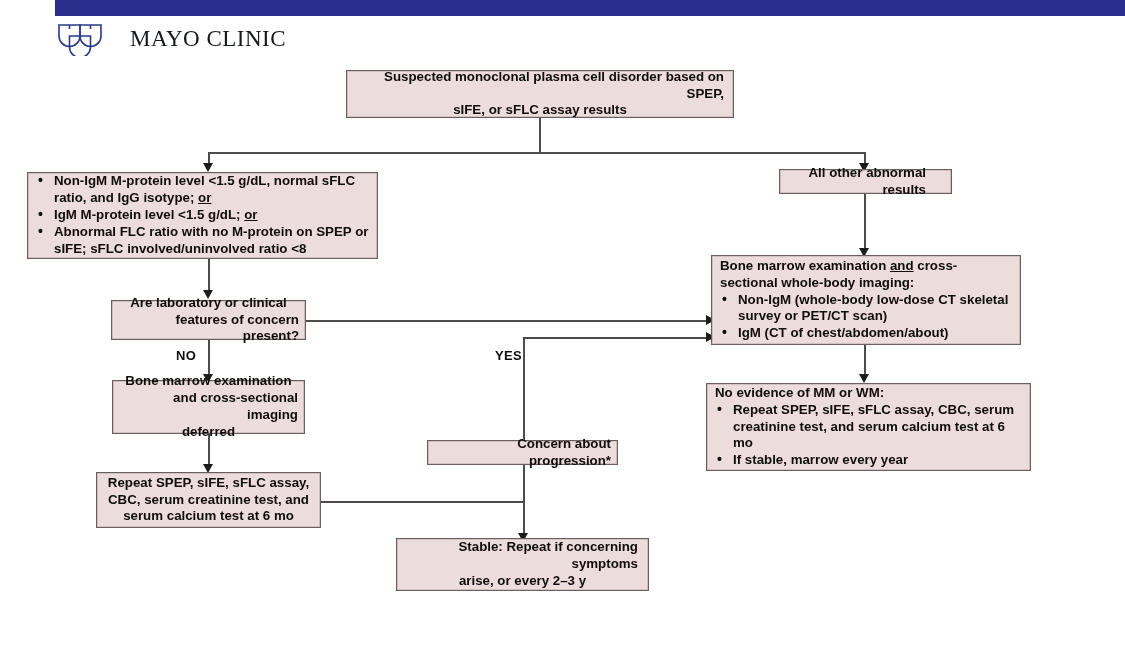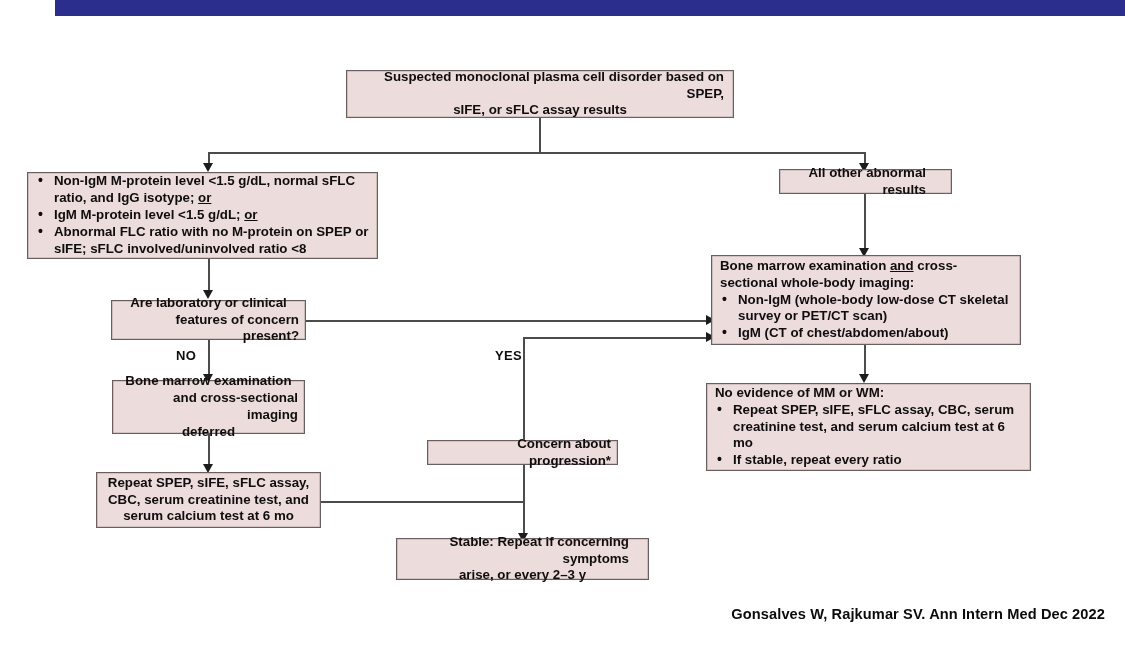--- a/index.html
+++ b/index.html
@@ -85,20 +85,33 @@
     letter-spacing:.1px;white-space:nowrap;
   }
 </style>
 </head>
 <body>
 
 <div id="stage">
 
   <div class="topbar"></div>
 
+  <div class="logo-wrap">
+    <span>
+      <svg class="logo-mark" viewBox="0 0 124 68" xmlns="http://www.w3.org/2000/svg">
+        <g fill="none" stroke="#2b3a84" stroke-width="3.2">
+          <path d="M4 6 h42 v22 a21 21 0 0 1 -42 0 z"></path>
+          <path d="M46 6 h42 v22 a21 21 0 0 1 -42 0 z"></path>
+          <path d="M25 28 h42 v22 a21 21 0 0 1 -42 0 z"></path>
+          <path d="M25 6 v8 M67 6 v8"></path>
+        </g>
+      </svg>
+    </span>
+    <span class="logo-text">MAYO CLINIC</span>
+  </div>
 
   <div class="node center" style="left:346px;top:70px;width:388px;height:48px;">
     <div>Suspected monoclonal plasma cell disorder based on SPEP,</div>
     <div>sIFE, or sFLC assay results</div>
   </div>
 
   <div class="ln v" style="left:539px;top:118px;height:34px;"></div>
   <div class="ln h" style="left:208px;top:152px;width:657px;"></div>
   <div class="ln v" style="left:208px;top:152px;height:13px;"></div>
   <div class="arrow down" style="left:203px;top:163px;"></div>
@@ -158,39 +171,38 @@
   <div class="arrow down" style="left:518px;top:533px;"></div>
 
   <div class="node center" style="left:427px;top:440px;width:191px;height:25px;padding:2px 6px;">
     <div>Concern about progression*</div>
   </div>
 
   <div class="ln v" style="left:523px;top:337px;height:103px;"></div>
   <div class="ln h" style="left:523px;top:337px;width:187px;"></div>
   <div class="arrow right" style="left:706px;top:332px;"></div>
 
-  <div class="node center" style="left:396px;top:538px;width:253px;height:42px;padding:2px 19px;">
+  <div class="node center" style="left:396px;top:538px;width:253px;height:53px;padding:2px 10px;">
     <div>Stable: Repeat if concerning symptoms</div>
     <div>arise, or every 2–3 y</div>
   </div>
 
   <div class="node left" style="left:711px;top:255px;width:310px;height:90px;padding:6px 8px;">
     <div class="hdr"><span>Bone marrow examination </span><u>and</u><span> cross-sectional whole-body imaging:</span></div>
     <ul>
       <li>Non-IgM (whole-body low-dose CT skeletal survey or PET/CT scan)</li>
       <li>IgM (CT of chest/abdomen/about)</li>
     </ul>
   </div>
 
   <div class="ln v" style="left:864px;top:345px;height:33px;"></div>
   <div class="arrow down" style="left:859px;top:374px;"></div>
 
   <div class="node left" style="left:706px;top:383px;width:325px;height:88px;padding:10px 8px;">
     <div class="hdr">No evidence of MM or WM:</div>
     <ul>
       <li>Repeat SPEP, sIFE, sFLC assay, CBC, serum creatinine test, and serum calcium test at 6 mo</li>
-      <li>If stable, repeat every ratio</li>
+      <li>If stable, marrow every year</li>
     </ul>
   </div>
 
-  <div class="citation">Gonsalves W, Rajkumar SV. Ann Intern Med Dec 2022</div>
 
 </div>
 
 </body></html>

